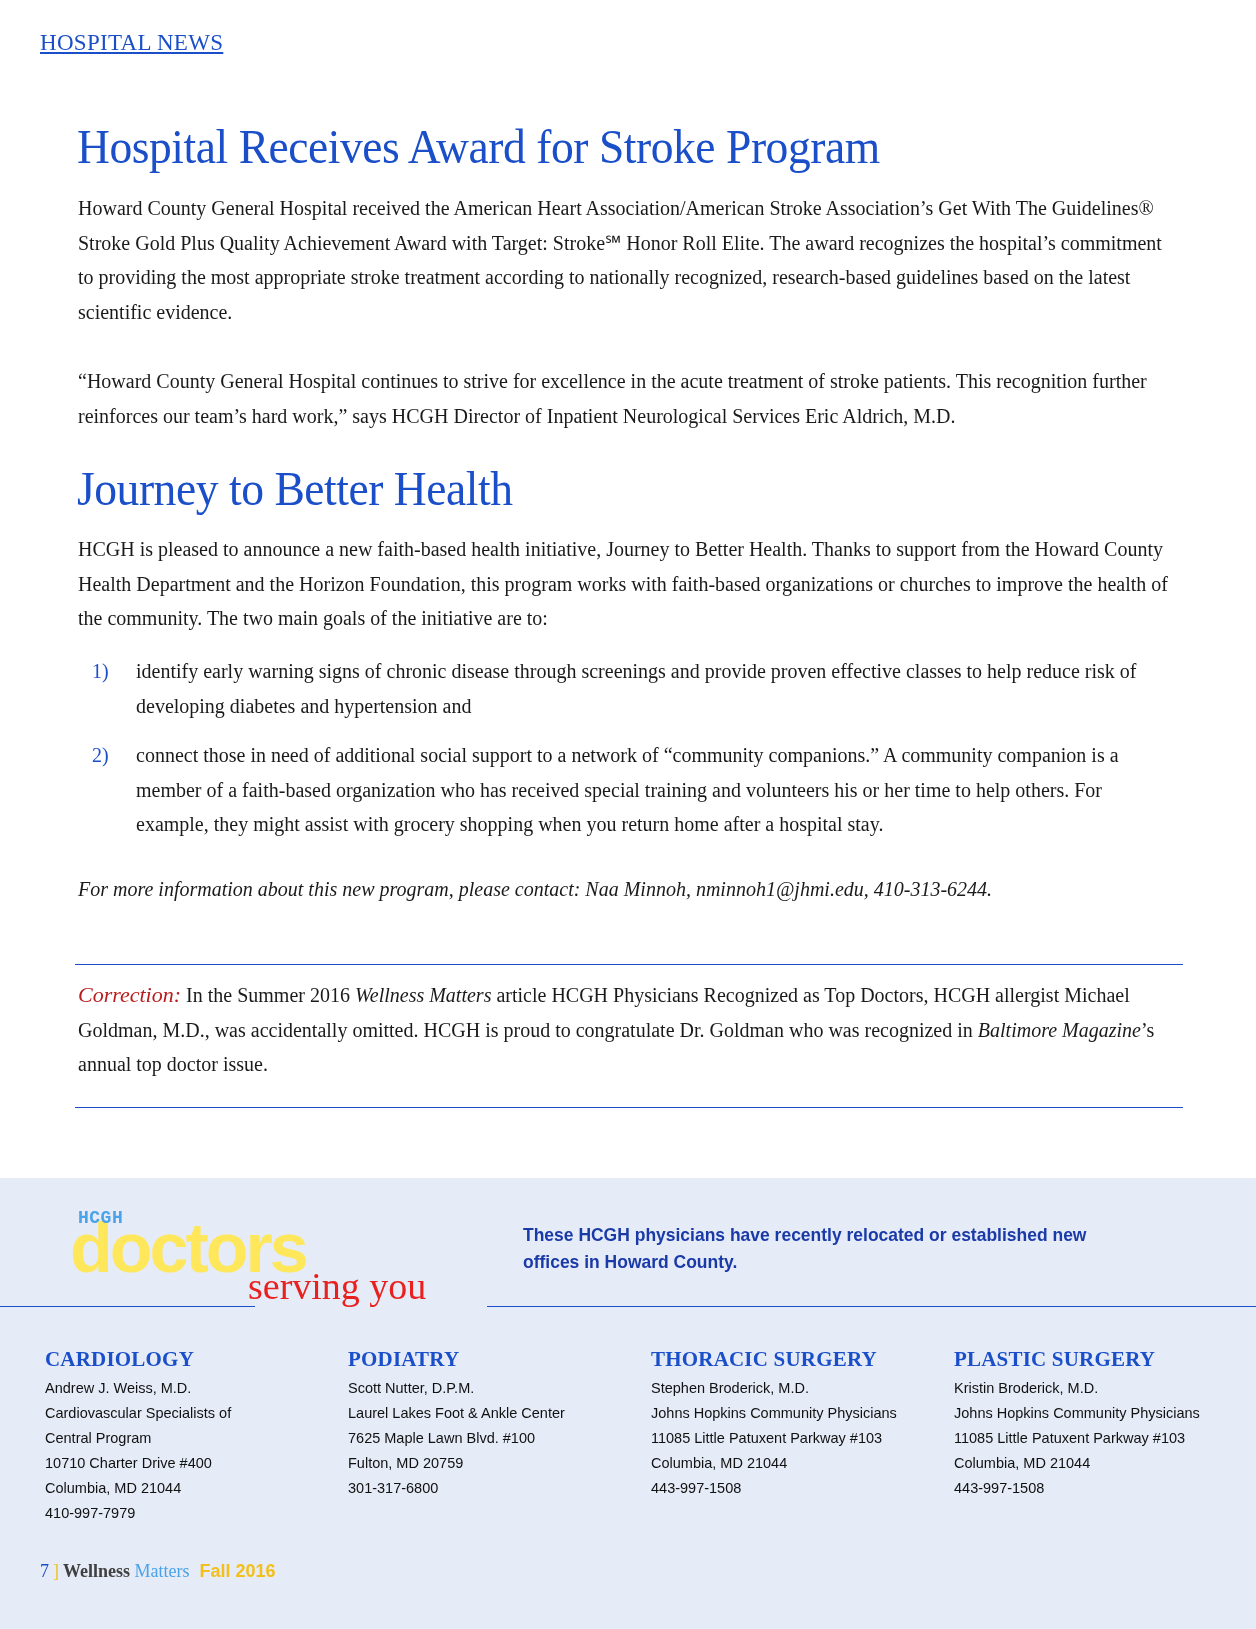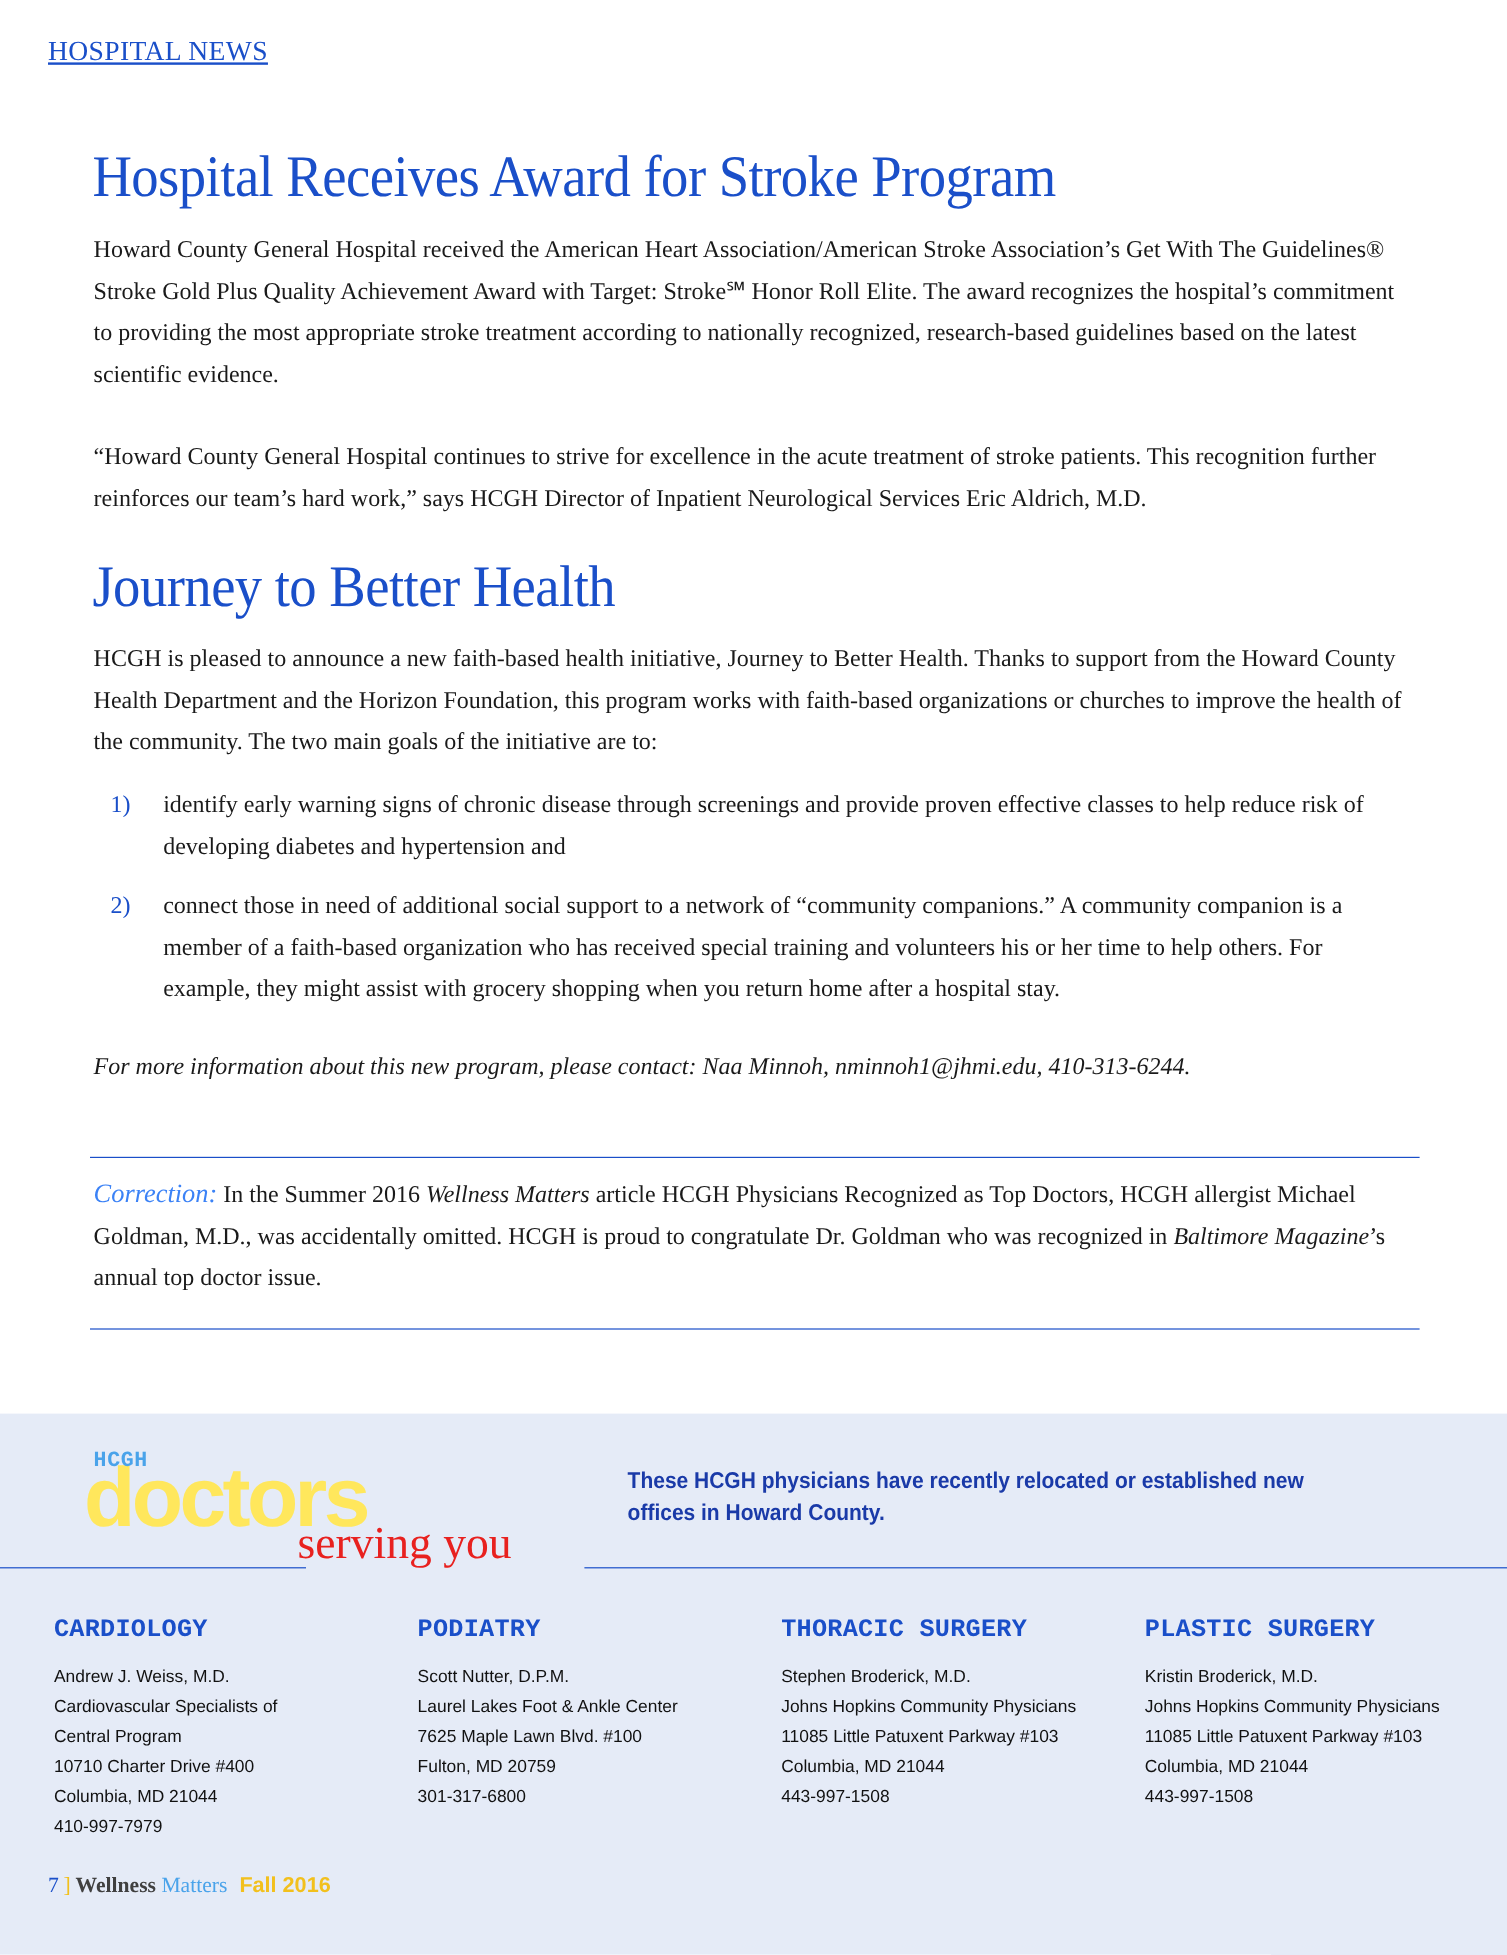--- a/index.html
+++ b/index.html
@@ -40,21 +40,21 @@
       position: absolute; left: 78px; top: 878px; font-style: italic; font-size: 20px;
       white-space: nowrap;
     }
     .rule { position: absolute; height: 1px; background: #1a4fc9; }
     #rule-top { left: 75px; top: 964px; width: 1108px; }
     #rule-bottom { left: 75px; top: 1107px; width: 1108px; }
     .correction {
       position: absolute; left: 78px; top: 978px; width: 1100px;
       font-size: 20px; line-height: 34.5px;
     }
-    .correction .label { color: #3b82f6; font-style: italic; font-size: 22px; }
+    .correction .label { color: #b91c1c; font-style: italic; font-size: 22px; }
     .correction i { font-style: italic; }
 
     
     .band {
       position: absolute; left: 0; top: 1178px; width: 1256px; height: 451px;
       background: #e5ebf7;
     }
     .logo { position: absolute; left: 70px; top: 1200px; width: 420px; height: 120px; }
     .logo .hcgh {
       position: absolute; left: 8px; top: 8px; font-family: Liberation Mono, monospace;
@@ -75,21 +75,21 @@
       position: absolute; left: 523px; top: 1221px; width: 620px;
       font-family: "Liberation Sans", sans-serif; font-weight: bold; font-size: 19px;
       line-height: 27px; color: #1a3aa8; transform: scaleX(0.92); transform-origin: left;
     }
     .spec {
       position: absolute; top: 1346px; width: 290px;
       font-family: "Liberation Sans", sans-serif; font-size: 14.5px; line-height: 25px;
       color: #111;
     }
     .spec h3 {
-      margin: 0 0 14px 0; font-family: Liberation Mono, monospace; font-weight: bold;
+      margin: 0 0 4px 0; font-family: Liberation Serif, serif; font-weight: bold;
       font-size: 21px; color: #1a4fc9; line-height: 26px; letter-spacing: 0.2px;
     }
     .spec div { white-space: nowrap; }
     #spec0 { left: 45px; }
     #spec1 { left: 348px; }
     #spec2 { left: 651px; }
     #spec3 { left: 954px; }
 
     .footer {
       position: absolute; left: 40px; top: 1561px; font-size: 18px; white-space: nowrap;

